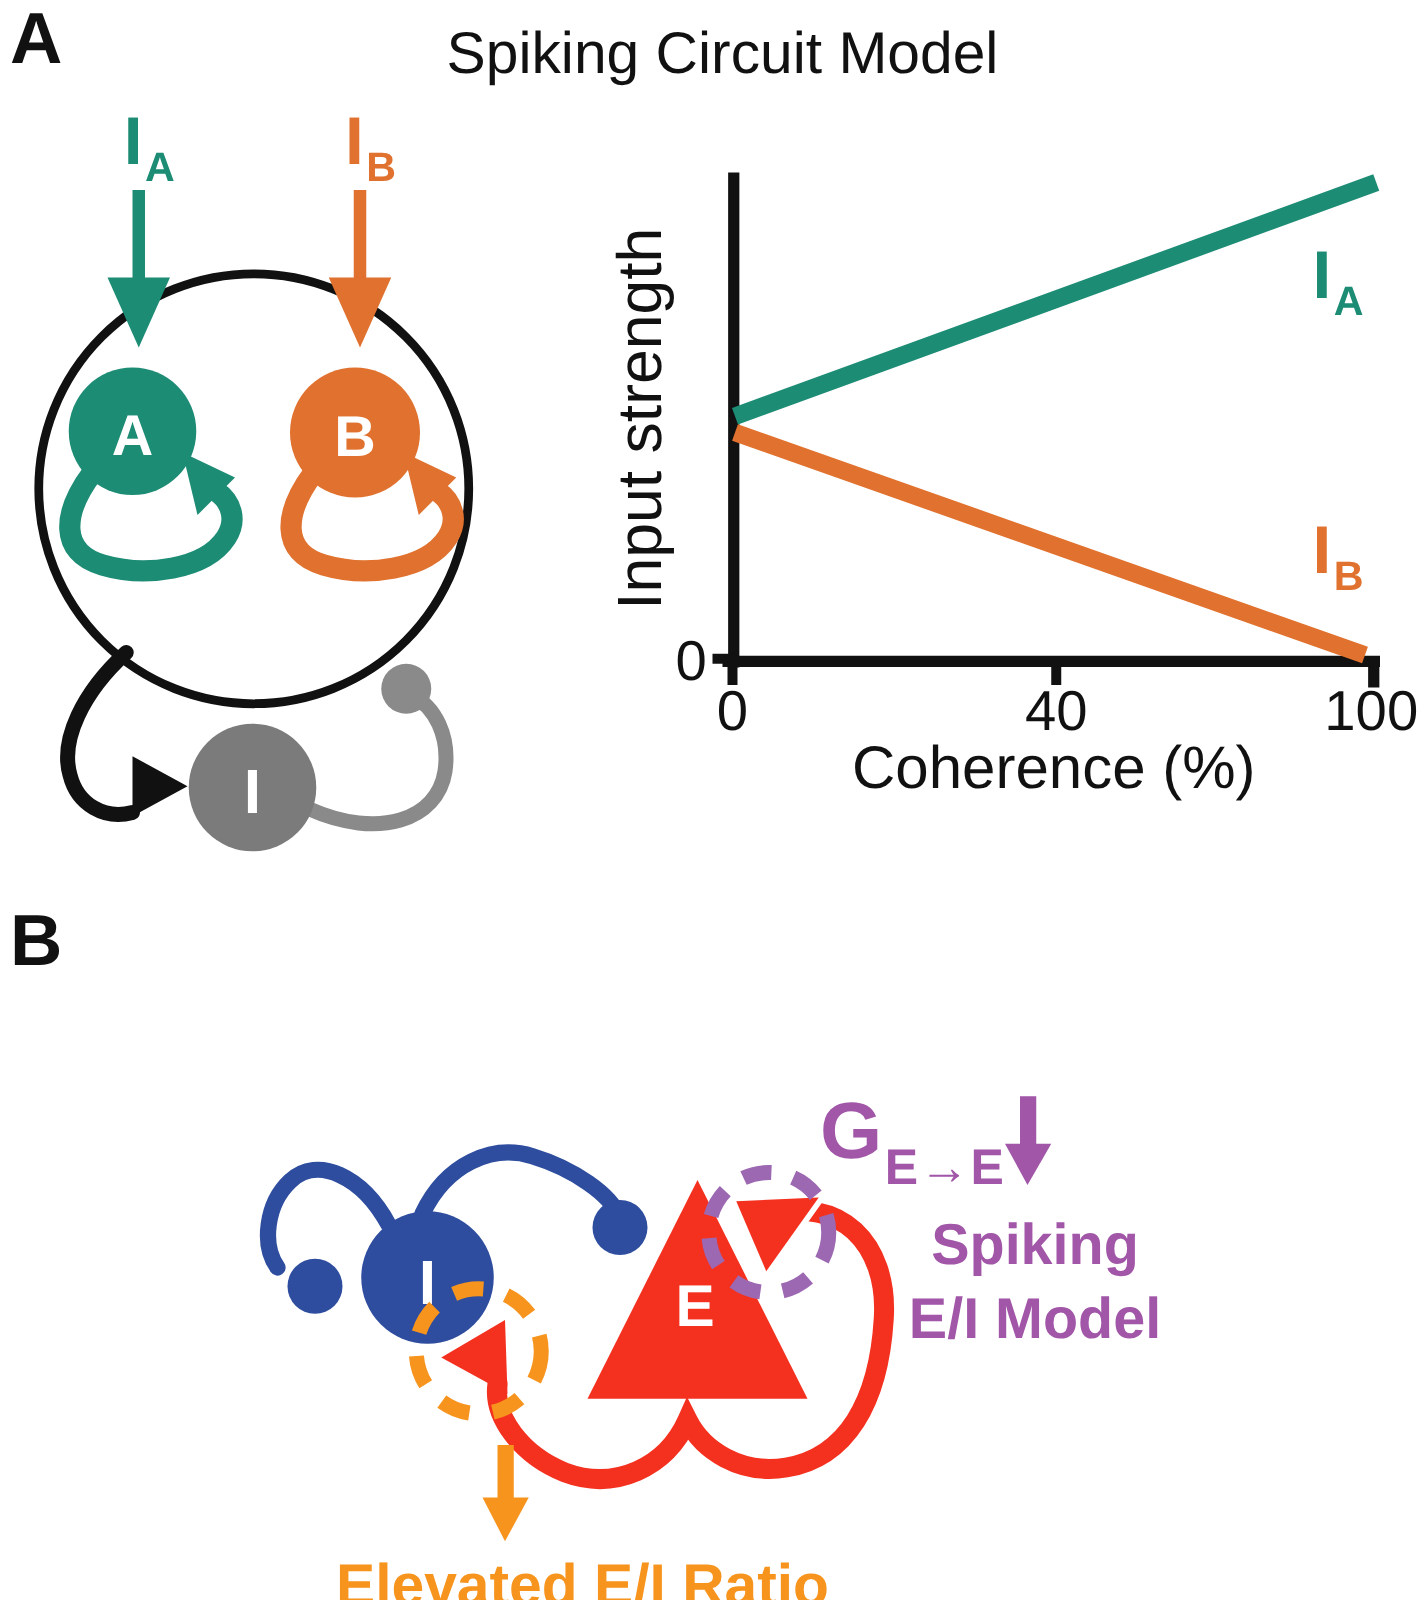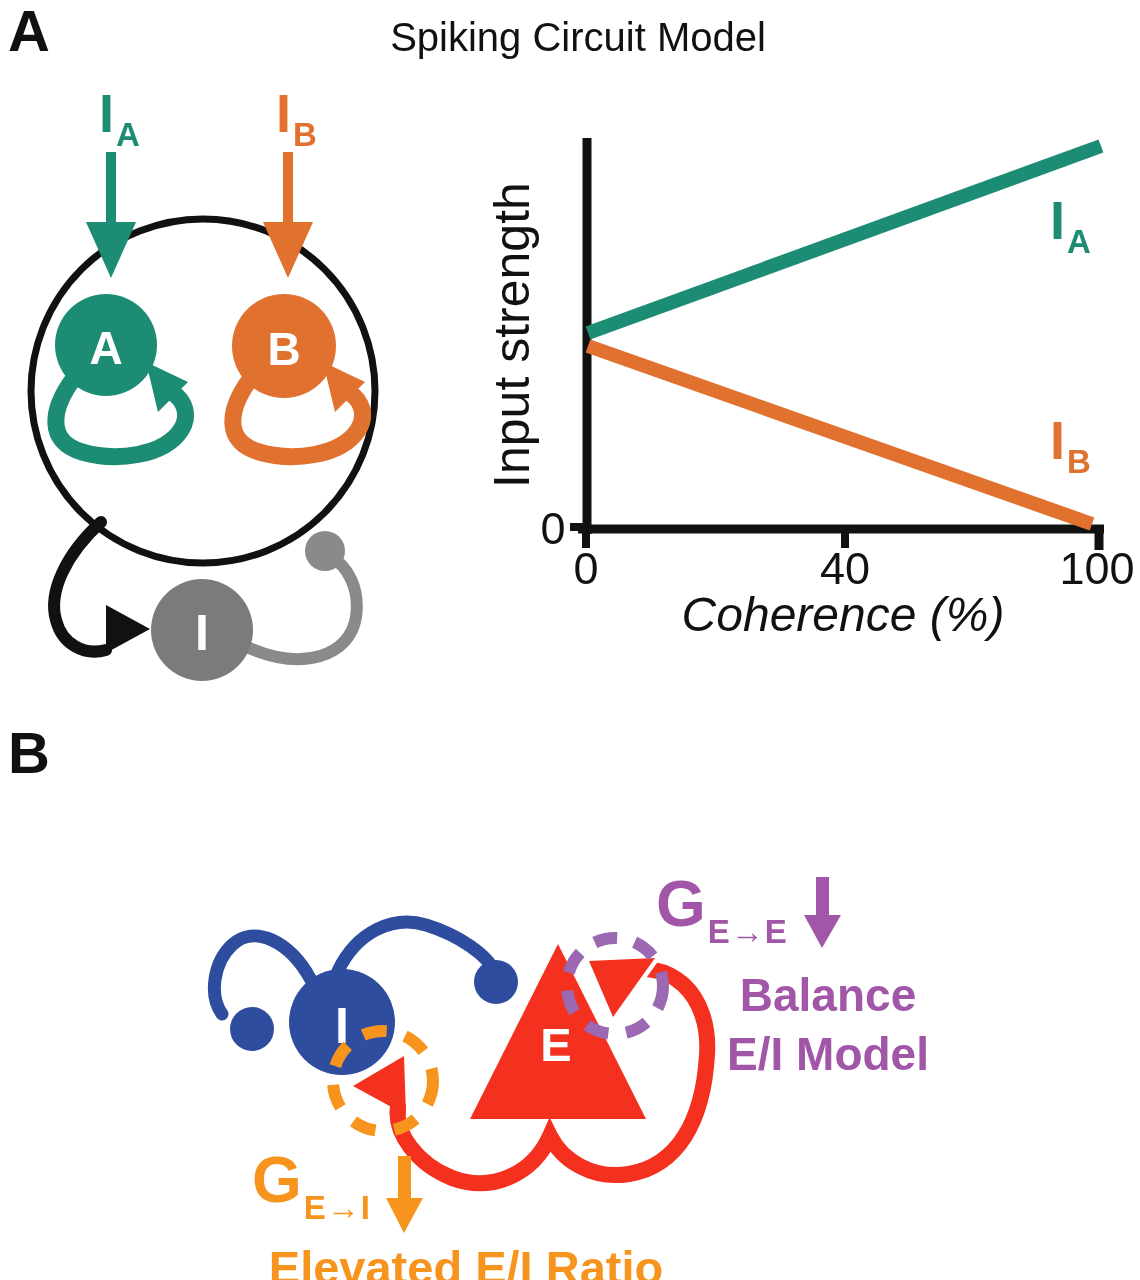--- a/index.html
+++ b/index.html
@@ -9,21 +9,21 @@
   }
   .stage svg.layer { position:absolute; left:0; top:0; }
   .txt { position:absolute; white-space:nowrap; }
   .panel-label { font-size:58px; font-weight:bold; line-height:1; }
   .panel-title { font-size:48px; font-weight:400; text-align:center; line-height:1.22; }
   .sym { font-weight:bold; line-height:1; }
   .sym .base { font-size:54px; }
   .sym .sub  { font-size:33px; position:relative; top:0.42em; margin-left:2px; }
   .gsym { font-weight:bold; line-height:1; }
   .gsym .base { font-size:64px; }
-  .gsym .sub  { font-size:33px; position:relative; top:0.52em; margin-left:2px; letter-spacing:1px; }
+  .gsym .sub  { font-size:40px; position:relative; top:0.52em; margin-left:2px; letter-spacing:1px; }
   .axis-text { font-size:47px; font-weight:400; }
   .tick { font-size:45px; font-weight:400; text-align:center; }
   .annot { font-weight:bold; text-align:center; line-height:1.28; }
 </style>
 </head>
 <body>
 
 <div class="stage">
 
   <svg class="layer" width="1140" height="1280" viewBox="0 0 1140 1280">
@@ -106,51 +106,48 @@
         <polygon points="804,915 841,915 822,948" fill="#a156a8"></polygon>
       </g>
       <g>
         <rect x="398" y="1156" width="13" height="46" fill="#f7941d"></rect>
         <polygon points="386,1198 423,1198 404,1233" fill="#f7941d"></polygon>
       </g>
     </g>
   </svg>
 
   <div class="txt panel-label" style="left:8px; top:2px;">A</div>
-  <div class="txt panel-title" style="left:268px; top:13px; width:620px; font-size:40px;">Spiking Circuit Model</div>
+  <div class="txt panel-title" style="left:268px; top:13px; width:620px; font-size:47px;">Spiking Circuit Model</div>
 
   <div class="txt sym" style="left:99px; top:86px; color:#1d8c75;">
     <span class="base">I</span><span class="sub">A</span>
   </div>
   <div class="txt sym" style="left:276px; top:86px; color:#e0712e;">
     <span class="base">I</span><span class="sub">B</span>
   </div>
 
   <div class="txt axis-text" style="left:512px; top:335px; transform:translate(-50%,-50%) rotate(-90deg); font-size:50px;">Input strength</div>
   <div class="txt tick" style="left:528px; top:503px; width:50px;">0</div>
   <div class="txt tick" style="left:561px; top:543px; width:50px;">0</div>
   <div class="txt tick" style="left:795px; top:543px; width:100px;">40</div>
   <div class="txt tick" style="left:1042px; top:543px; width:110px;">100</div>
-  <div class="txt axis-text" style="left:593px; top:587px; width:500px; text-align:center; font-size:48px;font-style:italic;">Coherence (%)</div>
+  <div class="txt axis-text" style="left:593px; top:587px; width:500px; text-align:center; font-size:48px;">Coherence (%)</div>
 
   <div class="txt sym" style="left:1050px; top:193px; color:#1d8c75;">
     <span class="base">I</span><span class="sub">A</span>
   </div>
   <div class="txt sym" style="left:1050px; top:413px; color:#e0712e;">
     <span class="base">I</span><span class="sub">B</span>
   </div>
 
   <div class="txt panel-label" style="left:8px; top:724px;">B</div>
 
   <div class="txt gsym" style="left:656px; top:872px; color:#a156a8;">
     <span class="base">G</span><span class="sub">E→E</span>
   </div>
   <div class="txt annot" style="left:700px; top:966px; width:256px; font-size:46px; color:#a156a8;">
-    <div>Balance</div>
+    <div>Spiking</div>
     <div>E/I Model</div>
   </div>
 
-  <div class="txt gsym" style="left:252px; top:1148px; color:#f7941d;">
-    <span class="base">G</span><span class="sub">E→I</span>
-  </div>
   <div class="txt annot" style="left:246px; top:1238px; width:440px; font-size:47px; color:#f7941d;">Elevated E/I Ratio</div>
 
 </div>
 
 </body></html>

